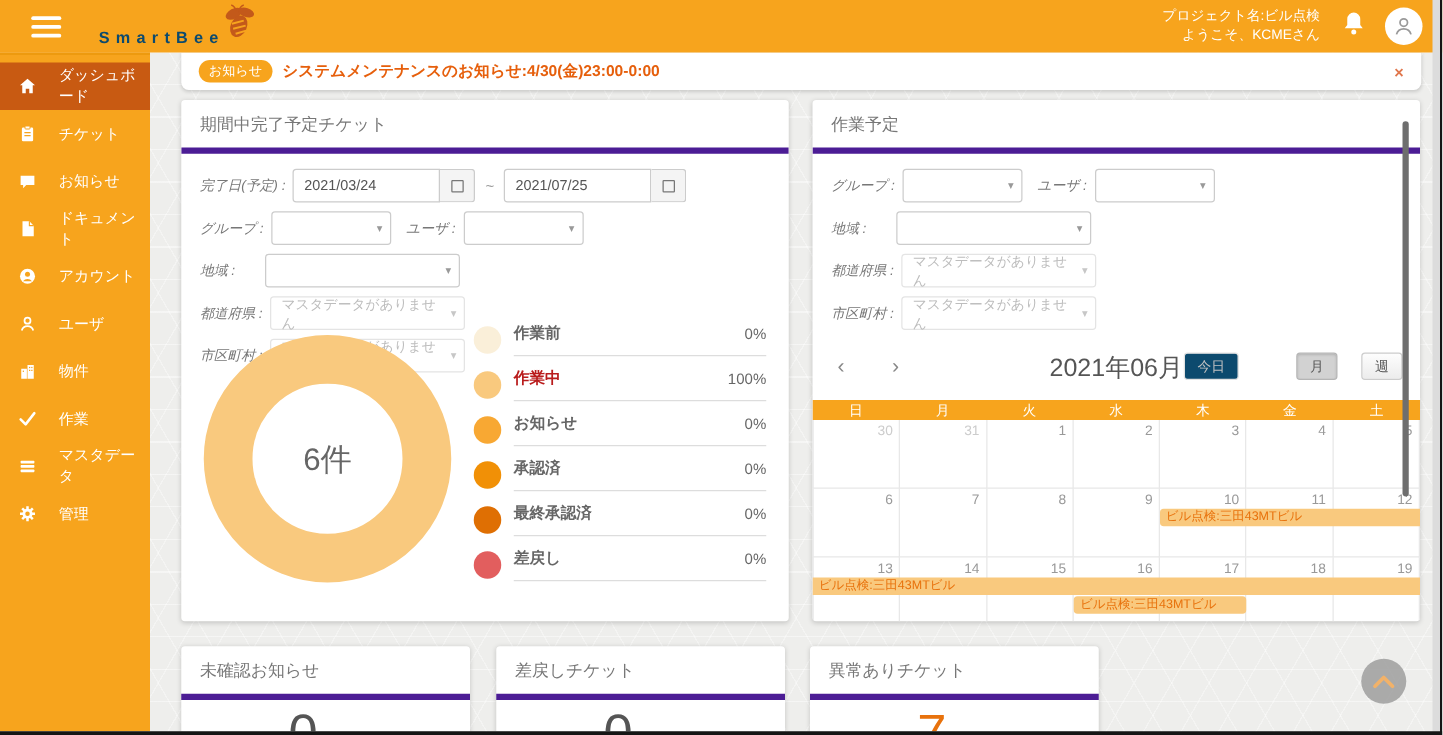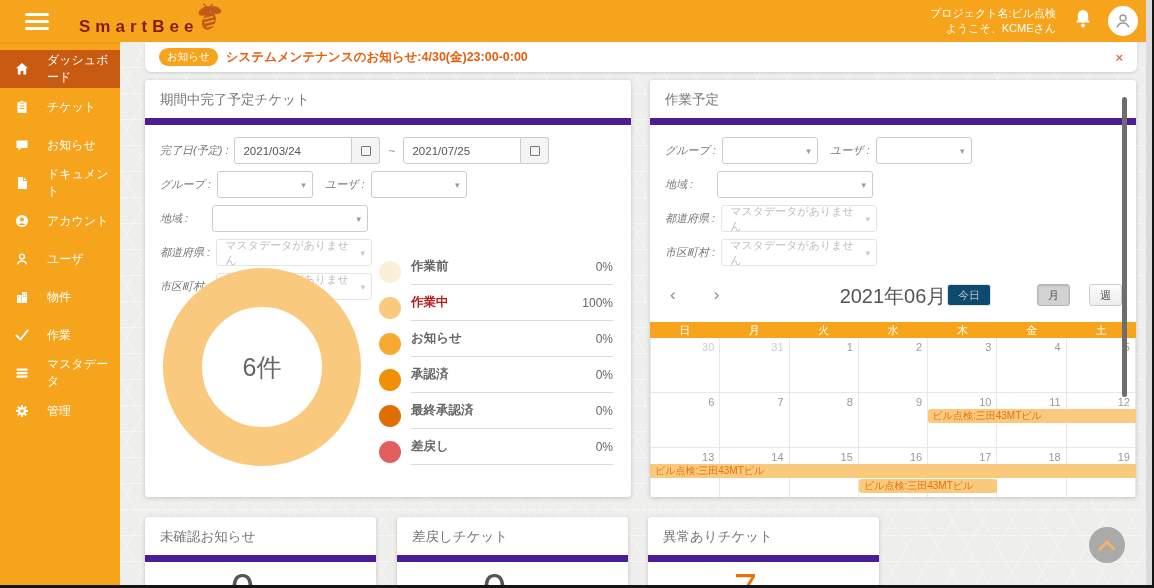--- a/index.html
+++ b/index.html
@@ -10,38 +10,38 @@
            repeating-linear-gradient(0deg, rgba(255,255,255,.45) 0 1px, transparent 1px 26px),
            repeating-linear-gradient(60deg, rgba(255,255,255,.35) 0 1px, transparent 1px 26px),
            repeating-linear-gradient(-60deg, rgba(255,255,255,.35) 0 1px, transparent 1px 26px); }
 
   
   .topbar { position:absolute; top:0; left:0; width:100%; height:42px; background:#F7A41D; z-index:40;
             display:flex; align-items:center; }
   .hamburger { width:24px; height:17px; margin-left:25px; display:flex; flex-direction:column; justify-content:space-between; cursor:pointer; }
   .hamburger span { display:block; height:3px; background:#fff; border-radius:2px; }
   .brand { display:flex; align-items:flex-end; margin-left:30px; }
-  .brand-text { font-size:17px; font-weight:bold; color:#7f1d1d; letter-spacing:5px; line-height:1; padding-bottom:4px;text-align:right; }
+  .brand-text { font-size:13px; font-weight:bold; color:#0c4a6e; letter-spacing:5px; line-height:1; padding-bottom:4px;text-align:right; }
   .bee { margin-left:-4px; margin-bottom:2px; }
   .top-right { margin-left:auto; display:flex; align-items:center; margin-right:16px; }
   .proj-block { text-align:right; color:#fff; font-size:11px; line-height:1.4; margin-right:18px; }
   .bell { margin-right:16px; cursor:pointer; }
   .avatar { width:30px; height:30px; border-radius:50%; background:#fff; display:flex; align-items:center; justify-content:center; cursor:pointer; }
 
   
   .sidebar { position:absolute; top:42px; left:0; width:120px; bottom:3px; background:#F7A41D; z-index:30; padding-top:6px;
              border-top:2px solid #ED9A0F; }
   .side-item { height:38px; display:flex; align-items:center; padding-left:15px; color:#fff; font-size:12px; cursor:pointer; }
   .side-item.active { background:#C85A12; }
   .side-item svg { margin-right:9px; flex:none; }
 
   
   .main { position:absolute; left:120px; top:42px; right:8px; bottom:3px; overflow:hidden; }
   .card { position:absolute; background:#fff; border-radius:3px; box-shadow:0 1px 4px rgba(0,0,0,.18); }
-  .card-title { font-size:13.5px; color:#777; padding:11px 15px 9px; border-bottom:7px solid #4c1d95; }
+  .card-title { font-size:13.5px; color:#777; padding:11px 15px 9px; border-bottom:5px solid #4c1d95; }
 
   
   .notice { position:absolute; left:25px; top:0; width:992px; height:30px; background:#fff; border-radius:0 0 6px 6px;
             box-shadow:0 1px 3px rgba(0,0,0,.15); display:flex; align-items:center; padding:0 14px; z-index:20; }
   .badge { background:#F7A41D; color:#fff; font-size:10.5px; border-radius:9px; padding:2px 8px; margin-right:8px; flex:none; }
   .notice-text { color:#E65F0C; font-size:12.5px; font-weight:bold; }
   .notice-close { margin-left:auto; color:#E0764C; font-size:13px; font-weight:bold; cursor:pointer; }
 
   
   .card-body { padding:12px 15px 0; }

